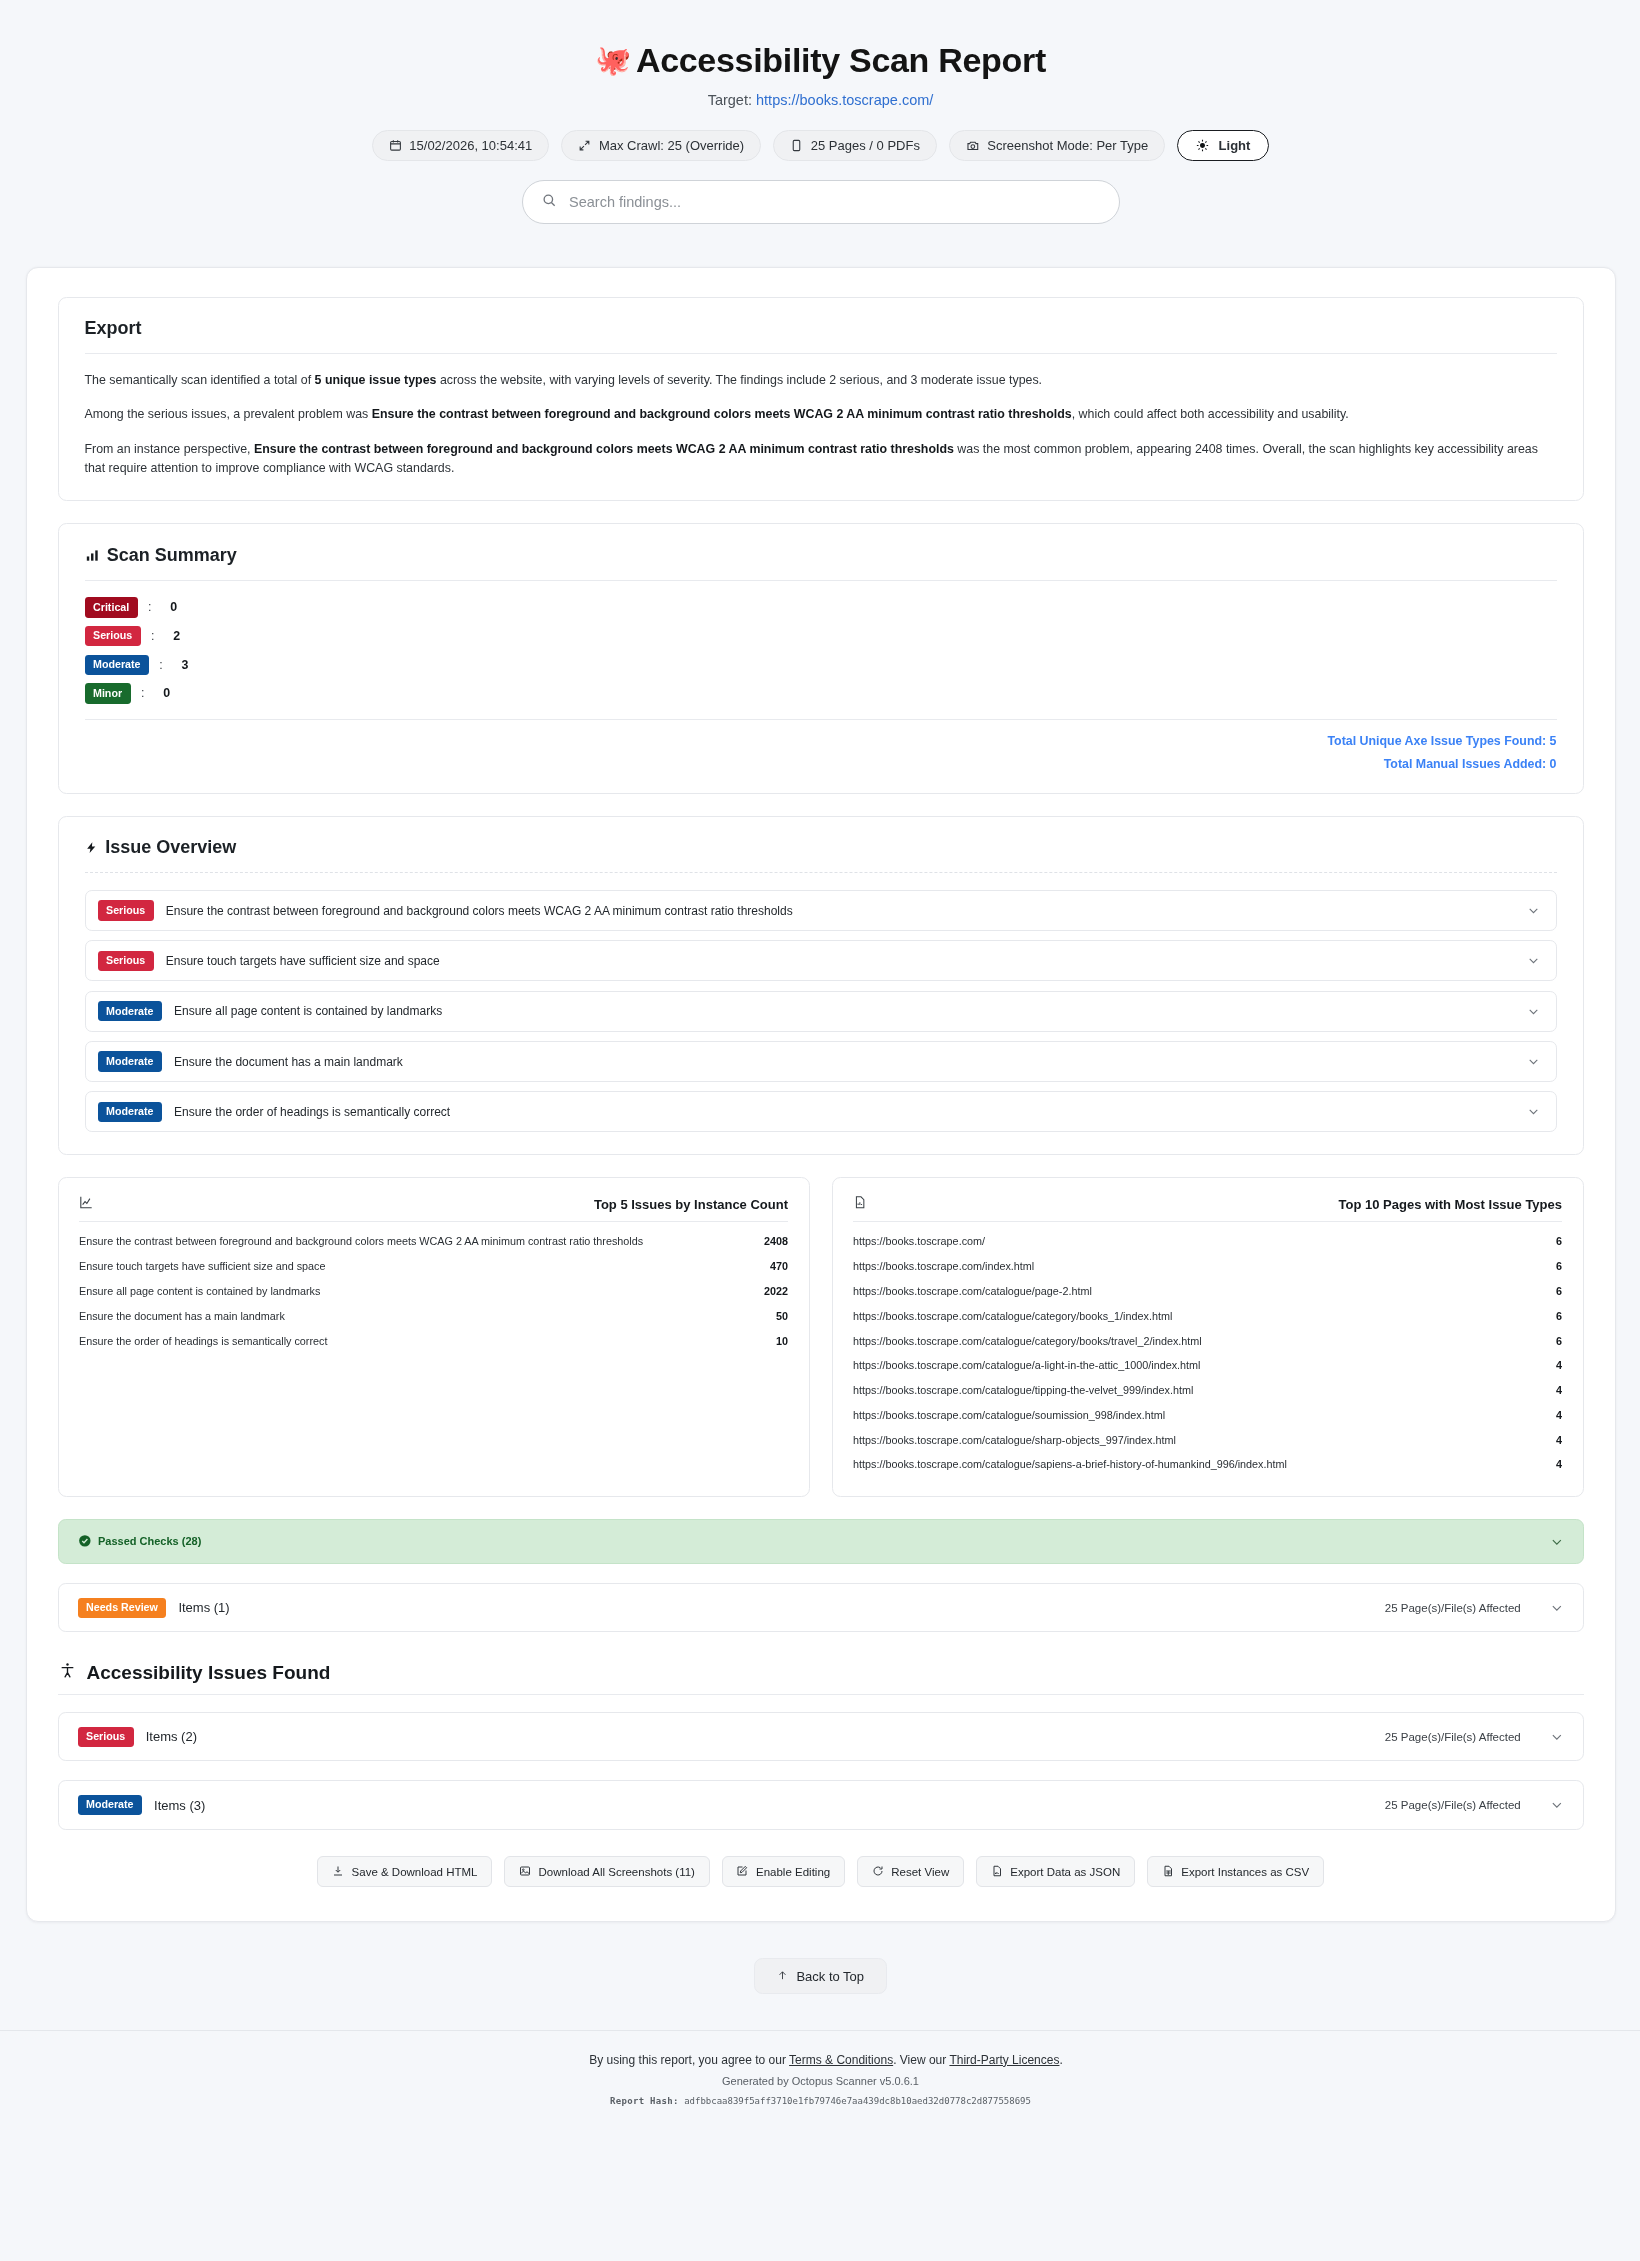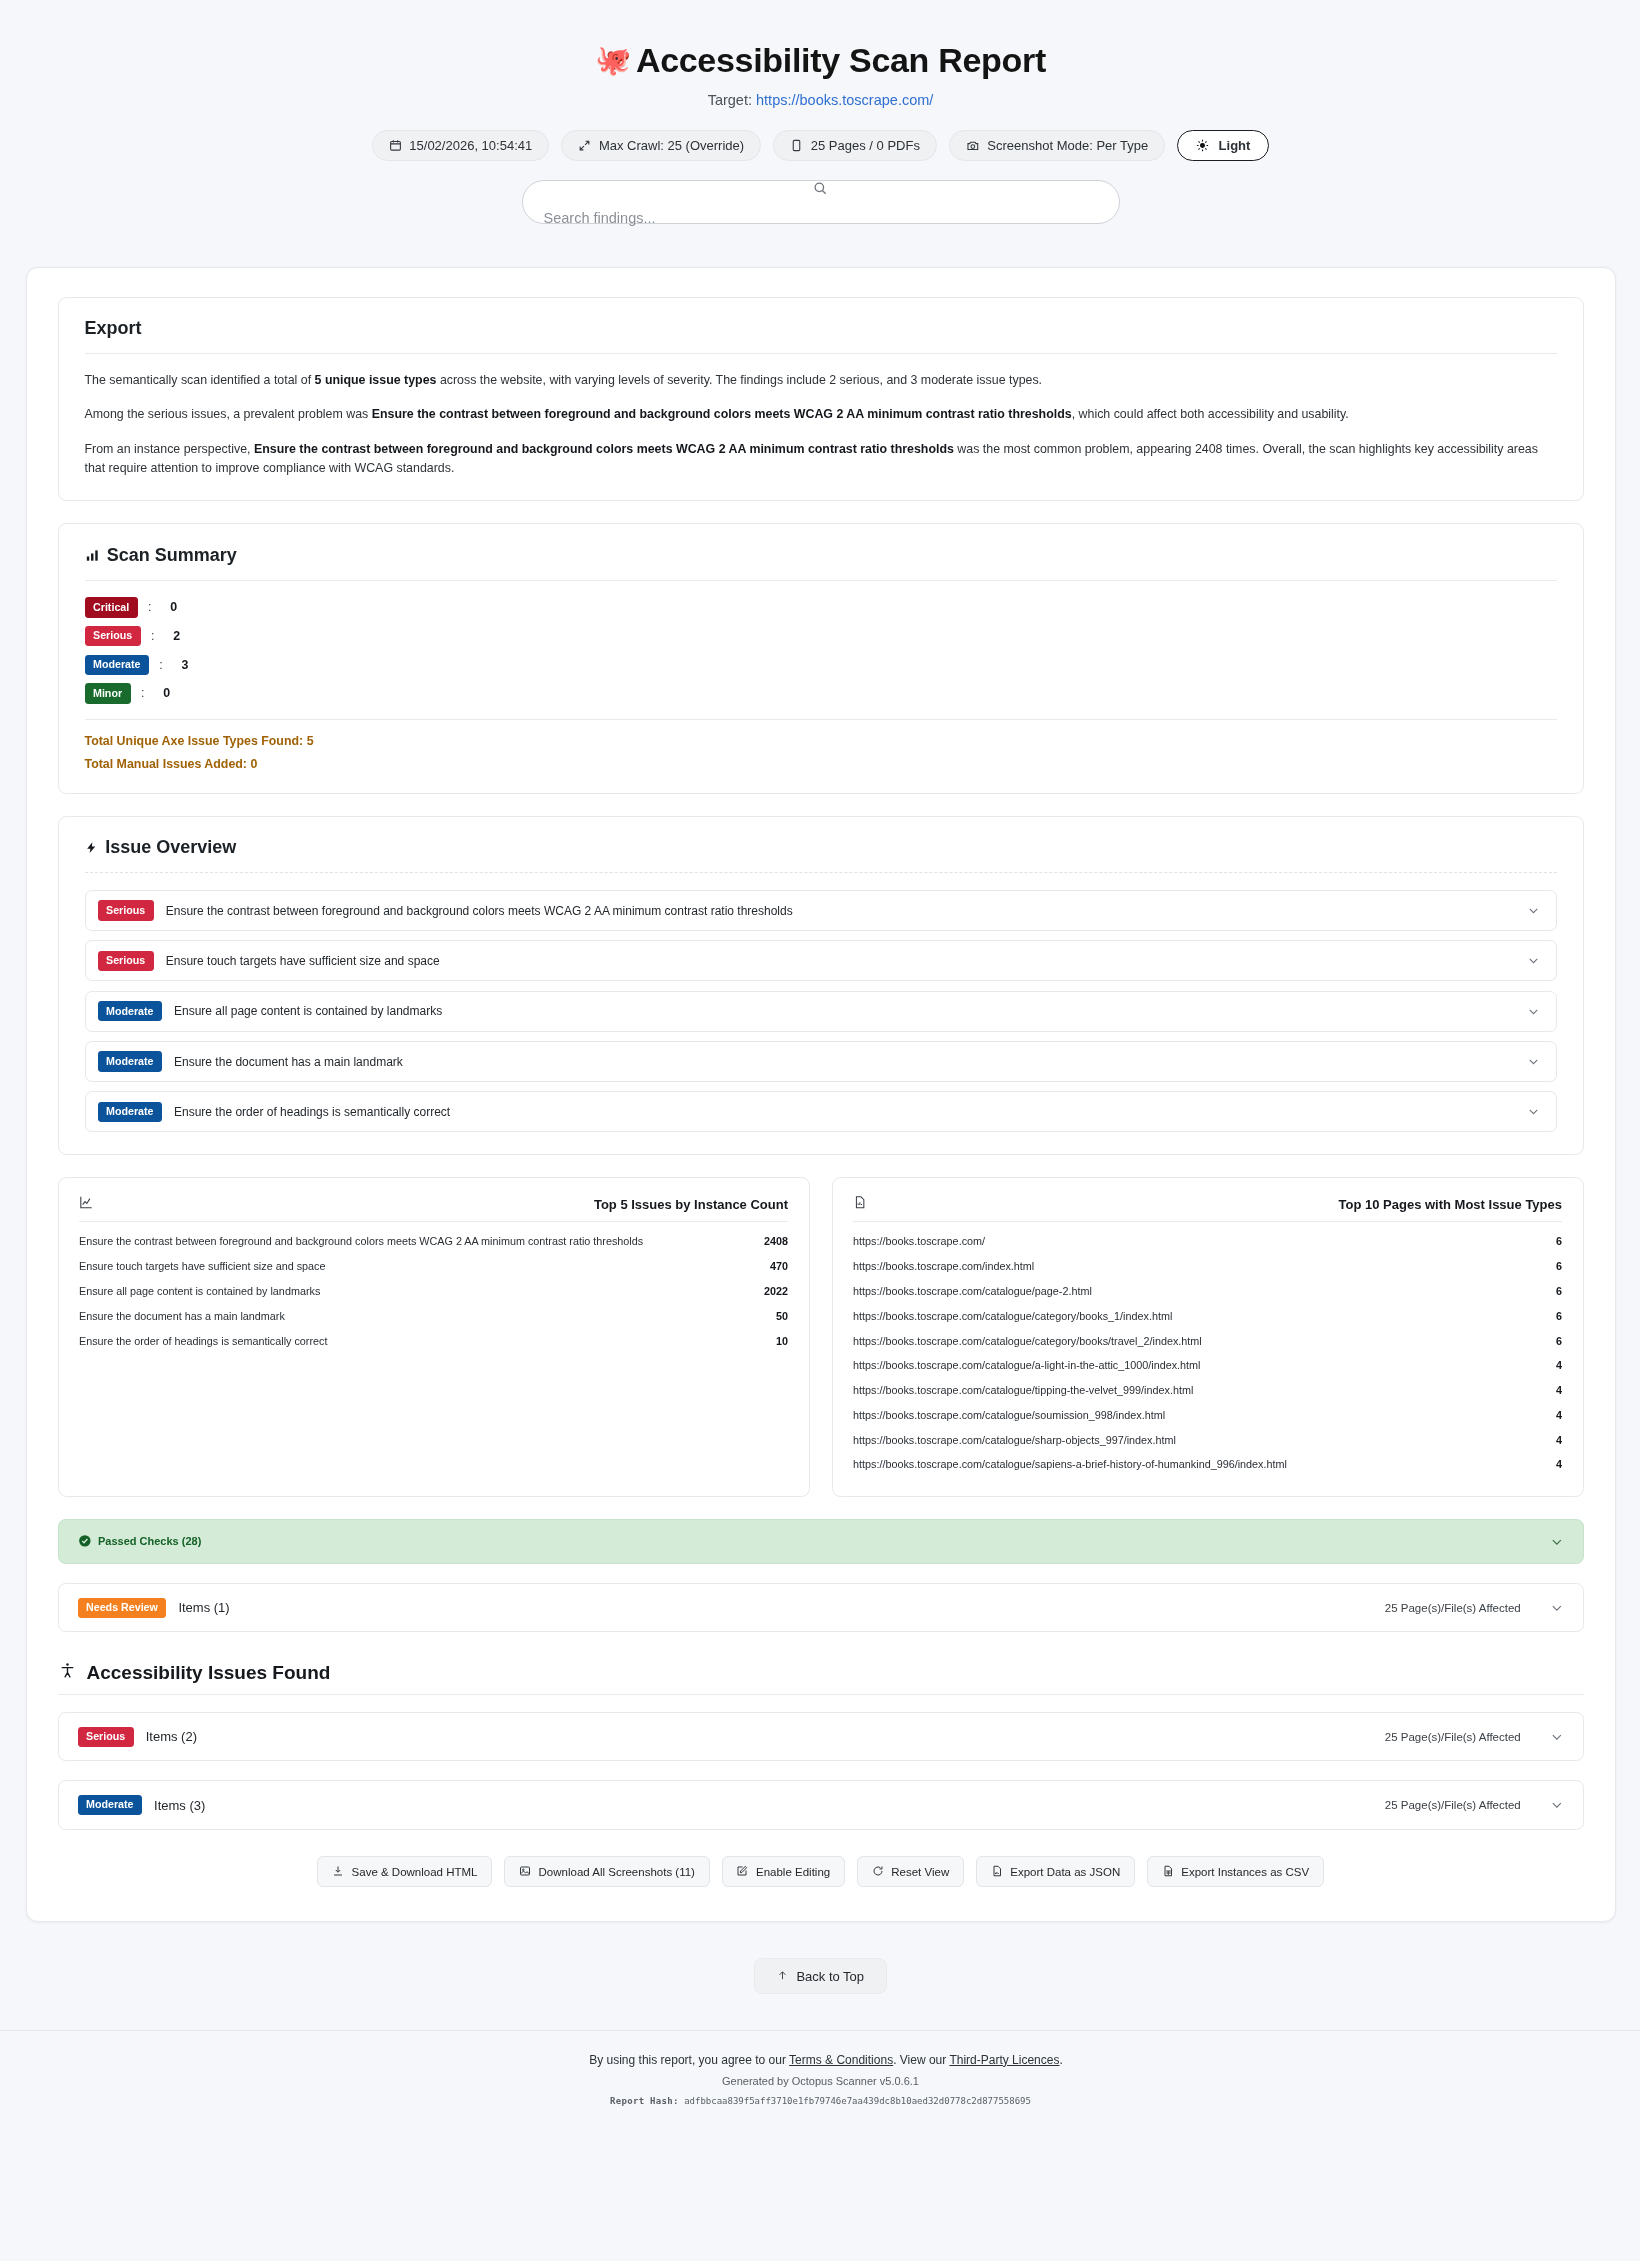--- a/index.html
+++ b/index.html
@@ -69,21 +69,20 @@
   .search-box {
     width: 598px;
     height: 44px;
     border: 1.2px solid #cfd3d8;
     border-radius: 854px;
     background: #fff;
     display: flex;
     align-items: center;
     padding: 0 19px;
     gap: 11px;
-    flex-direction: column;
   }
   .search-box input {
     border: 0; outline: 0; background: transparent;
     font-size: 14.5px; width: 100%;
     font-family: "Liberation Sans", sans-serif;
     color: #2c3136;
   }
   .search-box input::placeholder { color: #8b9096; }
 
   
@@ -147,21 +146,21 @@
     text-align: center;
   }
   .badge.critical { background: #a10b1f; }
   .badge.serious  { background: #d22740; }
   .badge.moderate { background: #0b539b; }
   .badge.minor    { background: #186b2d; }
   .badge.needs    { background: #f5801f; }
 
   .totals-rule { height:0.9px; background:#e8eaee; margin: 15.4px 0 13.7px 0; }
   .total-line {
-    font-size: 12.4px; font-weight: bold; color: #a16207; margin-bottom: 9.4px;
+    font-size: 12.4px; font-weight: bold; color: #3b82f6; margin-bottom: 9.4px; text-align: right;
   }
   .total-line:last-child { margin-bottom: 0; }
 
   
   .ov-row {
     display: flex;
     align-items: center;
     border: 0.9px solid #e6e8ec;
     border-radius: 6.8px;
     padding: 9.4px 15.4px 9.4px 12px;

